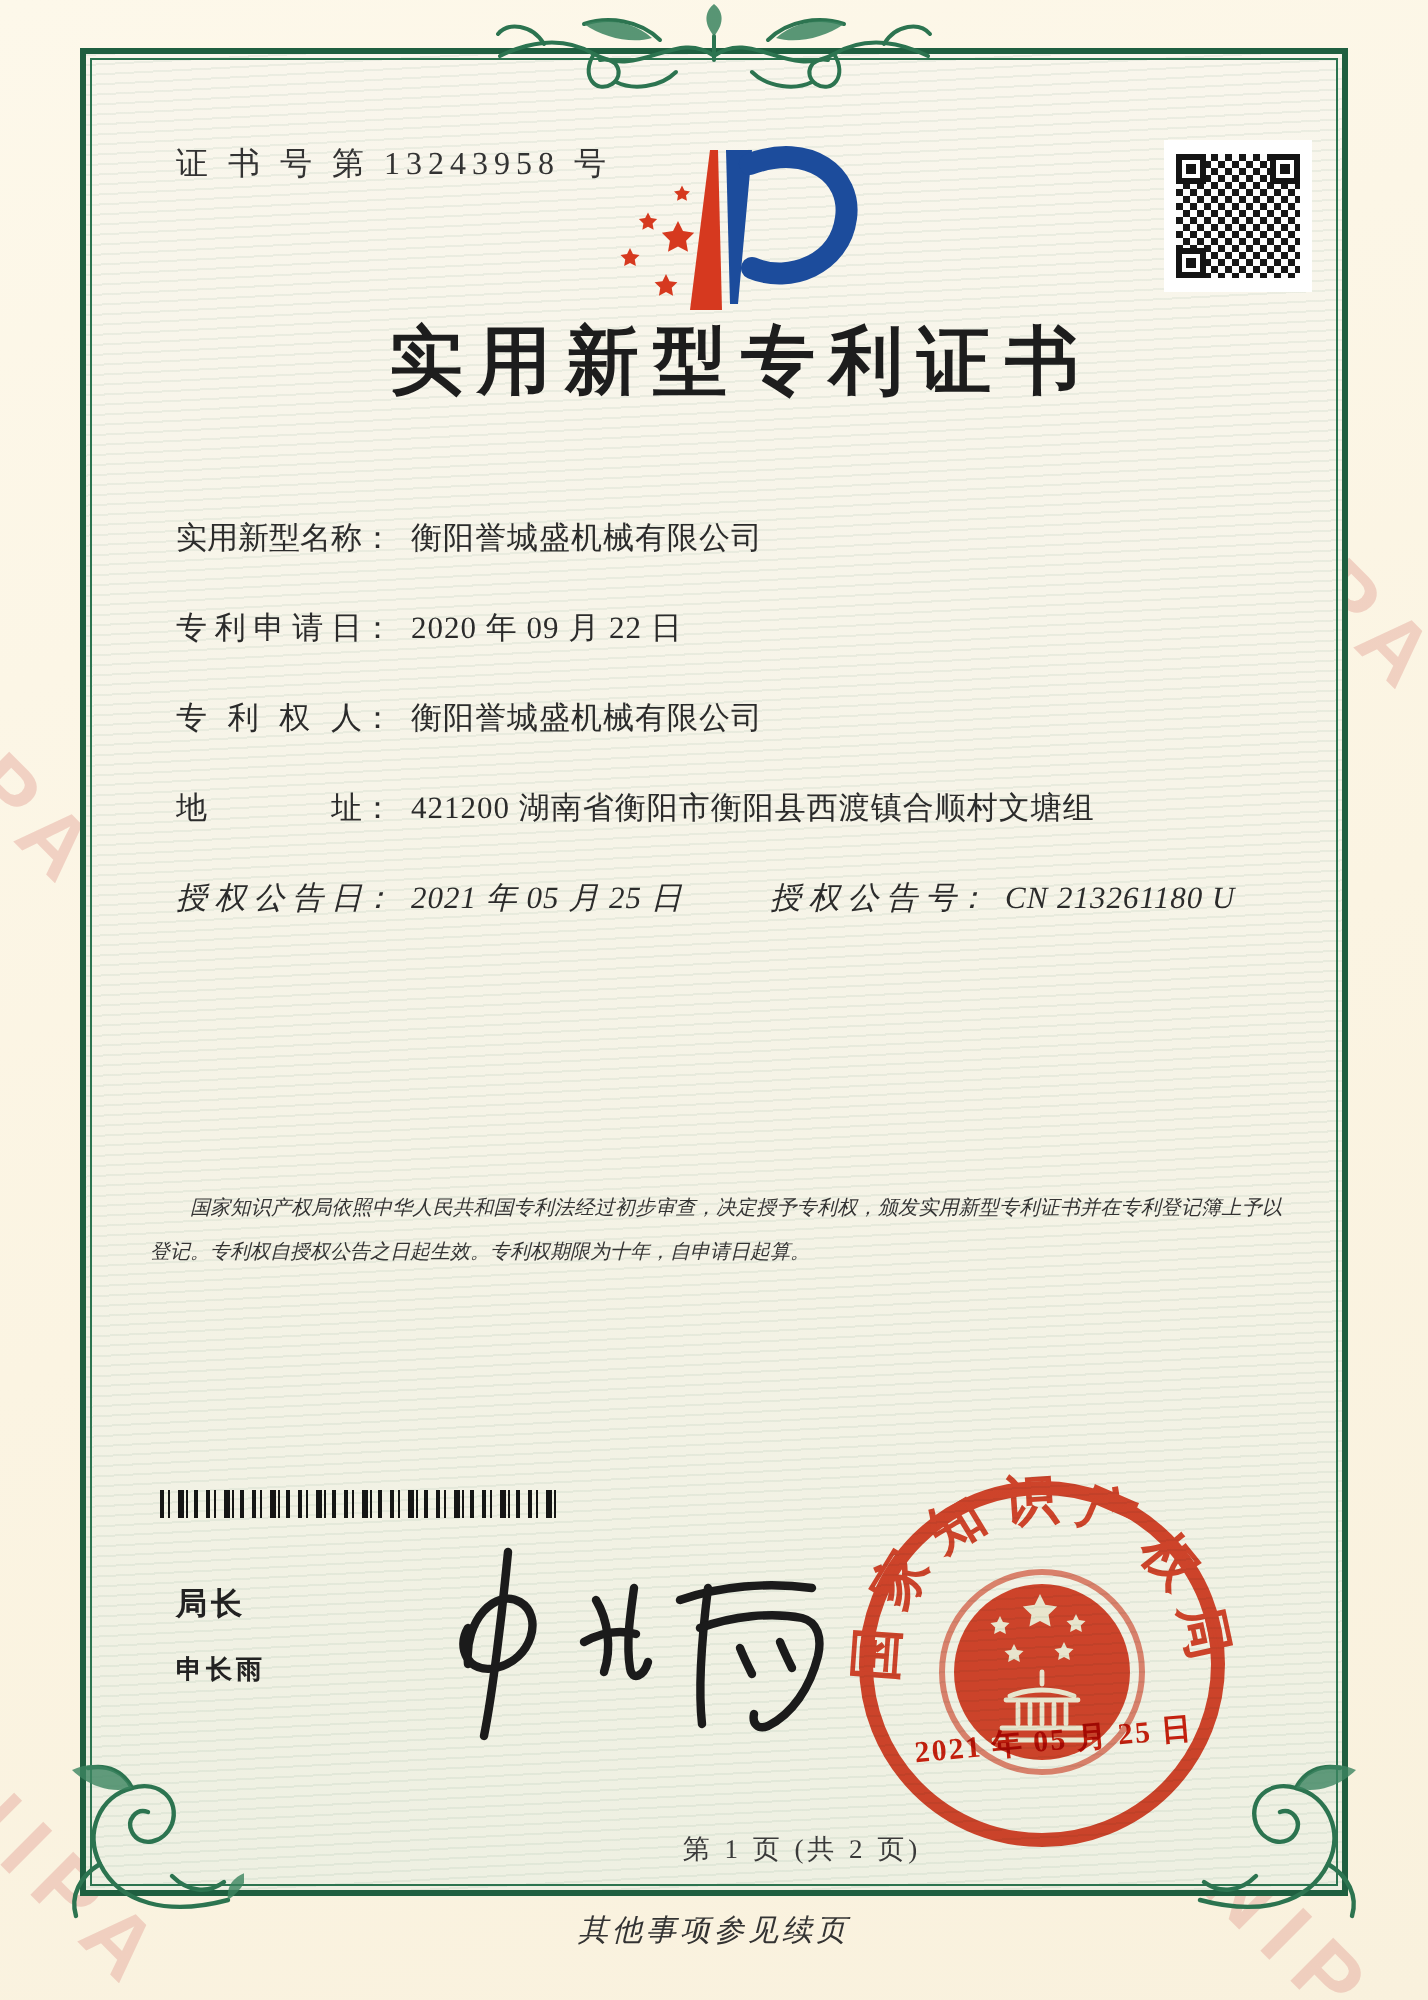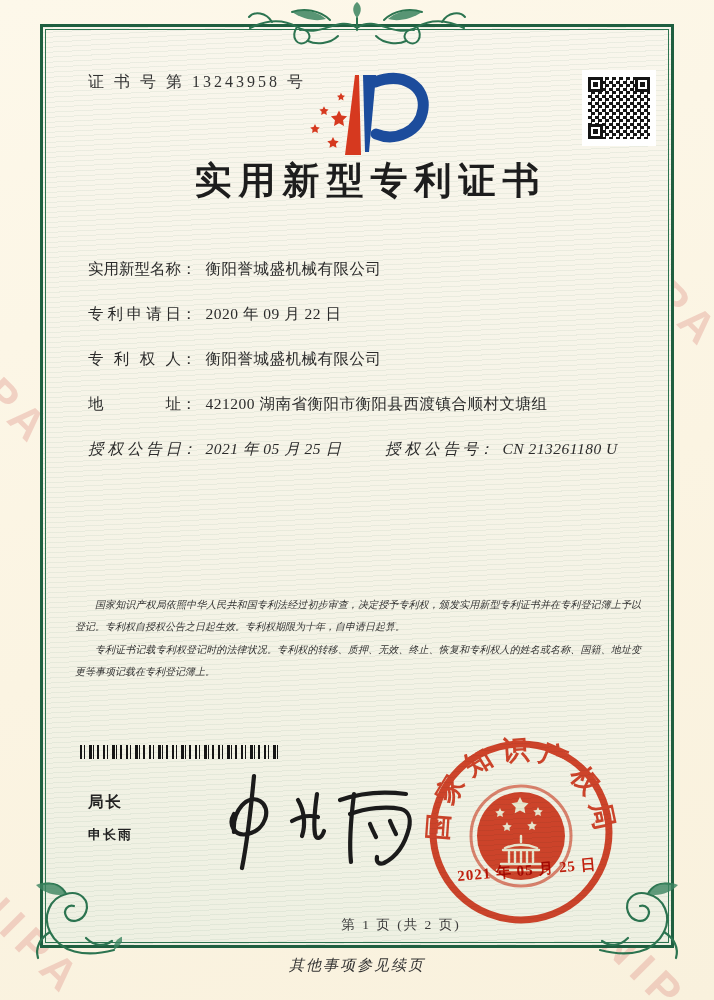--- a/index.html
+++ b/index.html
@@ -171,21 +171,20 @@
     <div class="frow last">
       <span class="flabel">授权公告日</span><span>：</span><span class="fvalue">2021 年 05 月 25 日</span>
       <span class="grant2">
         <span class="flabel">授权公告号</span><span>：</span><span class="fvalue">CN 213261180 U</span>
       </span>
     </div>
   </div>
 
   <div class="paras">
     <p>国家知识产权局依照中华人民共和国专利法经过初步审查，决定授予专利权，颁发实用新型专利证书并在专利登记簿上予以登记。专利权自授权公告之日起生效。专利权期限为十年，自申请日起算。</p>
-    <p>专利证书记载专利权登记时的法律状况。专利权的转移、质押、无效、终止、恢复和专利权人的姓名或名称、国籍、地址变更等事项记载在专利登记簿上。</p>
   </div>
 
   <div class="barcode"></div>
 
   <div class="ctitle">局长</div>
   <div class="cname">申长雨</div>
 
   <svg class="sig" width="220" height="108" viewBox="0 0 220 108">
     <g stroke="#1b1b1b" stroke-width="4.2" fill="none" stroke-linecap="round" stroke-linejoin="round">
       <path d="M36,66 C34,44 50,28 62,35 C74,42 68,64 50,68 C36,71 30,58 36,48"></path>

